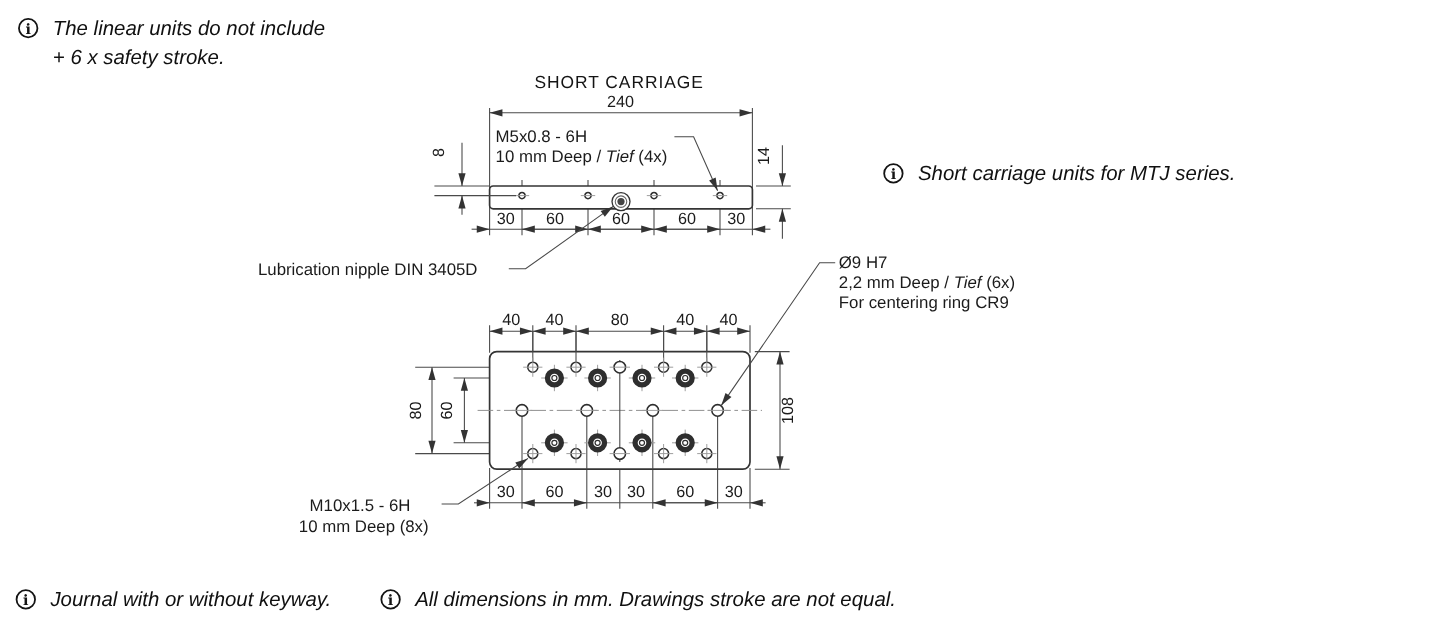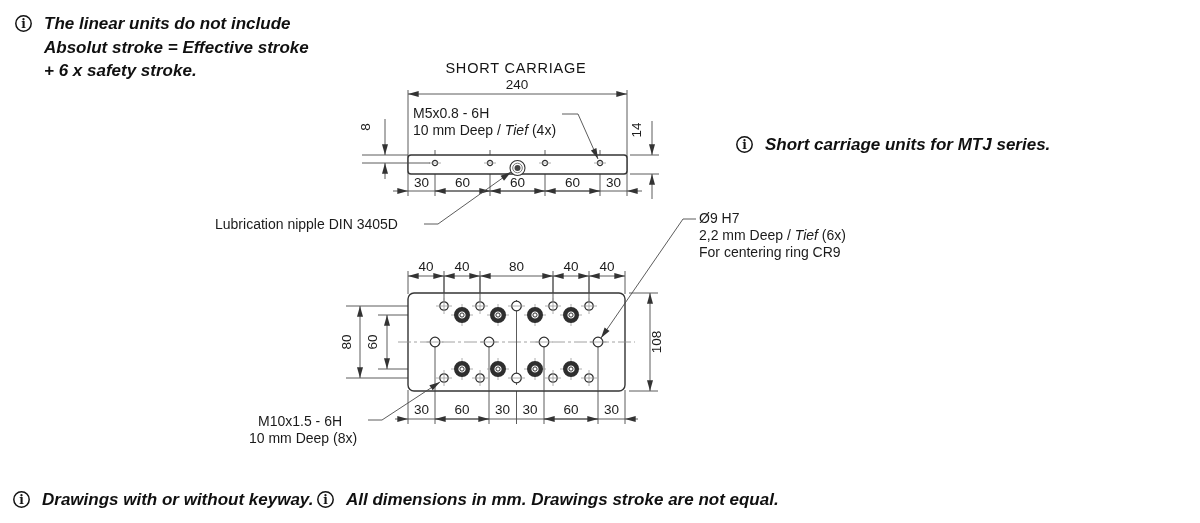--- a/index.html
+++ b/index.html
@@ -1,21 +1,21 @@
 <!DOCTYPE html>
 <html><head>
 <meta charset="utf-8">
 <style>
   html,body{margin:0;padding:0;background:#fff;}
   #stage{position:relative;width:1200px;height:523px;background:#fff;overflow:hidden;
          font-family:"Liberation Sans",sans-serif;}
   .note{position:absolute;display:flex;gap:11px;align-items:flex-start;
         font:italic 17px "Liberation Sans",sans-serif;color:#101010;}
   .note .ic{flex:0 0 auto;margin-top:2px;}
-  .nl{line-height:23.5px;font-weight:bold;}
+  .nl{line-height:23.5px;}
   svg text{font-family:"Liberation Sans",sans-serif;}
   .t{font-size:13.5px;fill:#1b1b1b;}
   .tl{font-size:14px;fill:#1b1b1b;}
   .ttl{font-size:14.5px;letter-spacing:.8px;fill:#141414;}
   .it{font-style:italic;}
   .dim{stroke:#4a4a4a;stroke-width:.9;fill:none;}
   .arr{marker-start:url(#arw);marker-end:url(#arw);}
   .arrE{marker-end:url(#arw);}
   .ln{stroke:#343434;stroke-width:1.4;fill:#fff;}
   .ln2{stroke:#2e2e2e;stroke-width:1.3;fill:#fff;}
@@ -28,39 +28,38 @@
 
 <div id="stage">
 
   <div class="note" style="left:14px;top:12px;">
     <svg class="ic" width="19" height="19">
       <circle cx="9.5" cy="9.5" r="7.7" fill="none" stroke="#141414" stroke-width="1.5"></circle>
       <text x="9.5" y="14" text-anchor="middle" style="font:bold 12px 'DejaVu Serif',serif;fill:#141414;">i</text>
     </svg>
     <div class="nl">
       <div>The linear units do not include</div>
-      <div>Absolut stroke = Effective stroke</div>
       <div>+ 6 x safety stroke.</div>
     </div>
   </div>
 
   <div class="note" style="left:735px;top:133px;">
     <svg class="ic" width="19" height="19">
       <circle cx="9.5" cy="9.5" r="7.7" fill="none" stroke="#141414" stroke-width="1.5"></circle>
       <text x="9.5" y="14" text-anchor="middle" style="font:bold 12px 'DejaVu Serif',serif;fill:#141414;">i</text>
     </svg>
     <div class="nl">Short carriage units for MTJ series.</div>
   </div>
 
   <div class="note" style="left:12px;top:488px;">
     <svg class="ic" width="19" height="19">
       <circle cx="9.5" cy="9.5" r="7.7" fill="none" stroke="#141414" stroke-width="1.5"></circle>
       <text x="9.5" y="14" text-anchor="middle" style="font:bold 12px 'DejaVu Serif',serif;fill:#141414;">i</text>
     </svg>
-    <div class="nl">Drawings with or without keyway.</div>
+    <div class="nl">Journal with or without keyway.</div>
   </div>
 
   <div class="note" style="left:316px;top:488px;">
     <svg class="ic" width="19" height="19">
       <circle cx="9.5" cy="9.5" r="7.7" fill="none" stroke="#141414" stroke-width="1.5"></circle>
       <text x="9.5" y="14" text-anchor="middle" style="font:bold 12px 'DejaVu Serif',serif;fill:#141414;">i</text>
     </svg>
     <div class="nl">All dimensions in mm. Drawings stroke are not equal.</div>
   </div>
 

